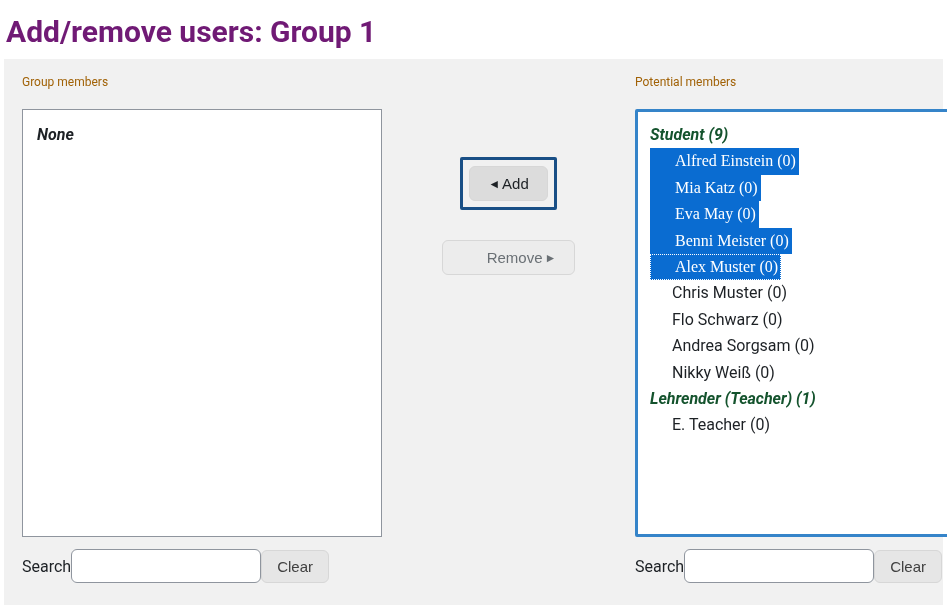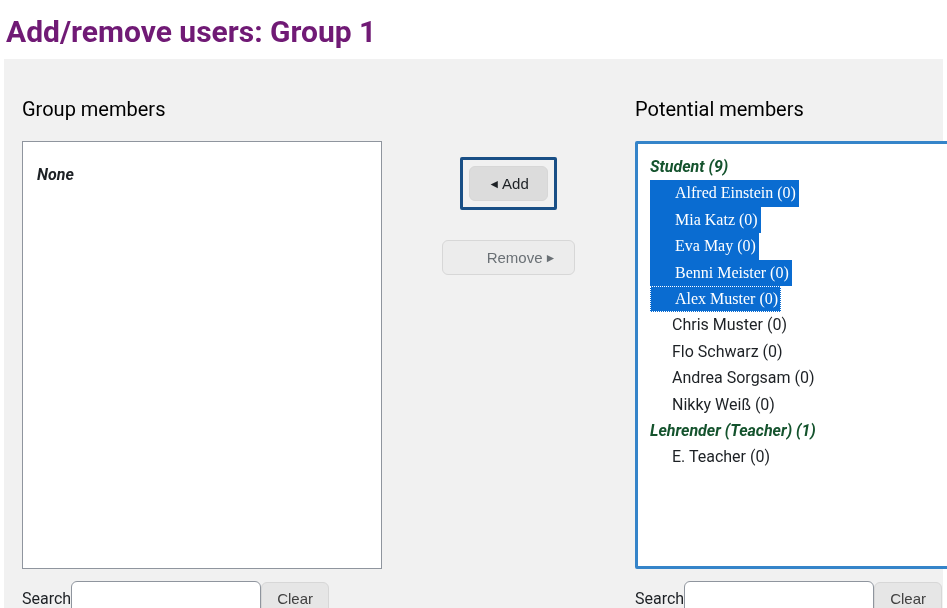--- a/index.html
+++ b/index.html
@@ -36,32 +36,31 @@
     .col-center {
       flex: 1;
       display: flex;
       flex-direction: column;
       align-items: center;
       padding-top: 82px;
       gap: 30px;
     }
     .col-right { width: 290px; margin-left: auto; }
     .col-header {
-      font-size: 20px;
-      color: #000000;
+      font-size: 12px;
+      color: #a16207;
       margin-bottom: 20px;
-      margin-top: 22px;
     }
     .listbox {
       width: 360px;
       height: 428px;
       background: #fff;
       border: 1px solid #8f959e;
       overflow-y: scroll;
-      padding: 20px 10px 10px 14px;
+      padding: 12px 10px 10px 14px;
       font-size: 16px;
       line-height: 1.65;
     }
     .listbox.focused {
       border: 3px solid #3584c9;
       border-radius: 2px;
       padding: 10px 8px 8px 12px;
     }
     .opt-group-label {
       font-style: italic;

